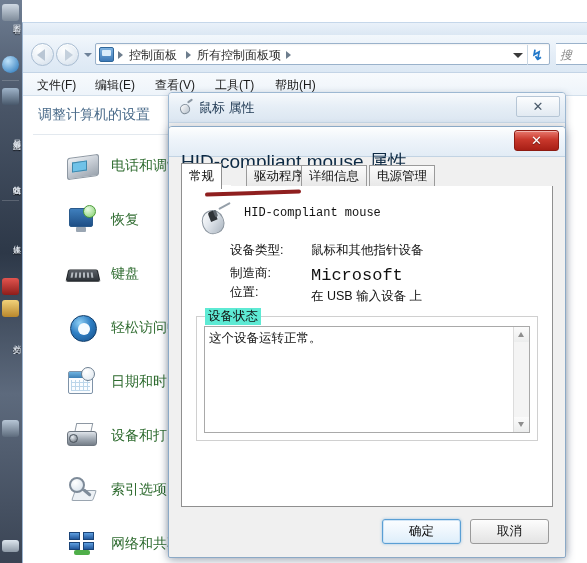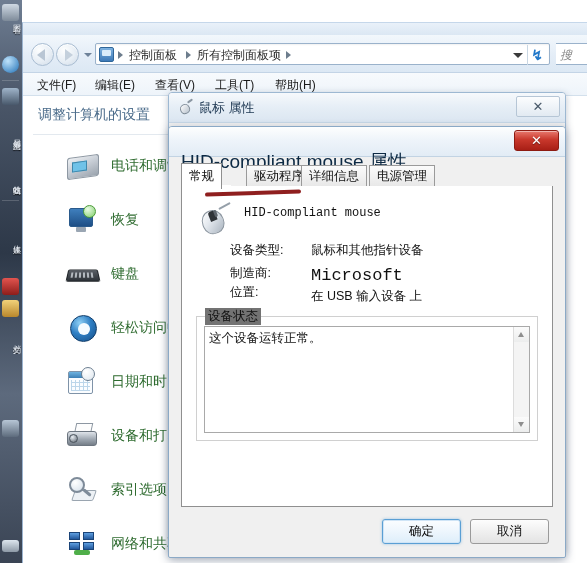--- a/index.html
+++ b/index.html
@@ -308,21 +308,21 @@
   .info-row { position: absolute; font-size: 12.5px; color: #111; white-space: nowrap; }
   .info-key { left: 48px; }
   .info-val { left: 129px; }
   .info-val.mono { font-family: "Liberation Mono", monospace; font-size: 17px; }
 
   .group-status {
     position: absolute; left: 14px; top: 130px; right: 14px; height: 125px;
     border: 1px solid #d0d0d0;
   }
   .group-legend {
-    position: absolute; left: 8px; top: -9px; padding: 0 3px; background: #737373;
+    position: absolute; left: 8px; top: -9px; padding: 0 3px; background: #5eead4;
     font-size: 12.5px; color: #111; white-space: nowrap; text-align: center;
   }
   .status-field {
     position: absolute; left: 7px; top: 9px; right: 7px; bottom: 7px;
     background: #ffffff; border: 1px solid #a9a9a9;
   }
   .status-text {
     position: absolute; left: 4px; top: 3px; right: 20px;
     font-size: 12.5px; color: #111; line-height: 16px;
   }

